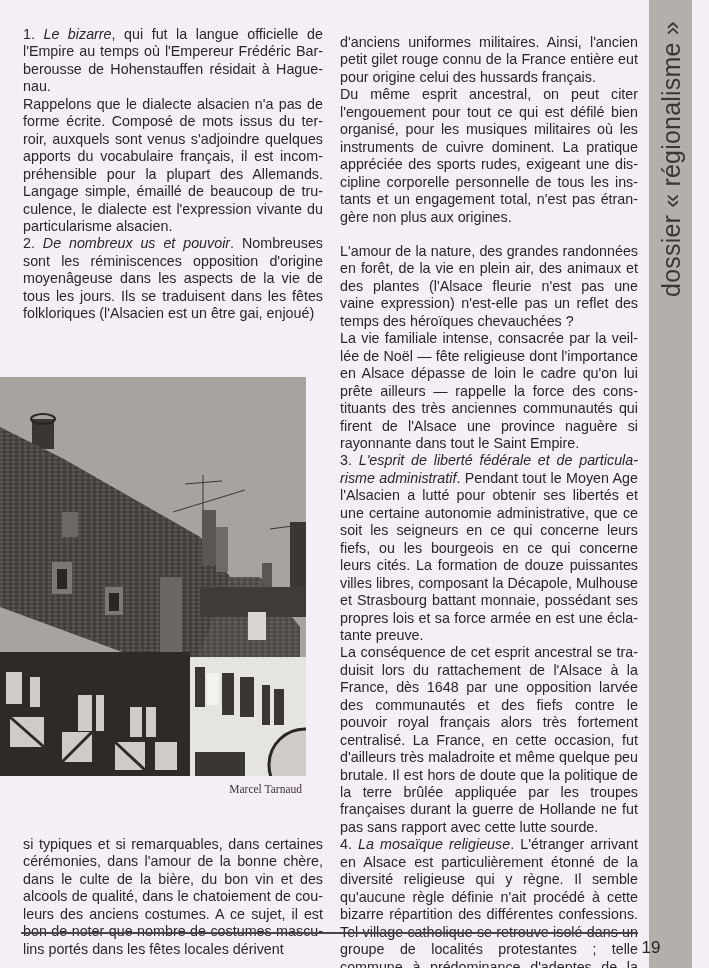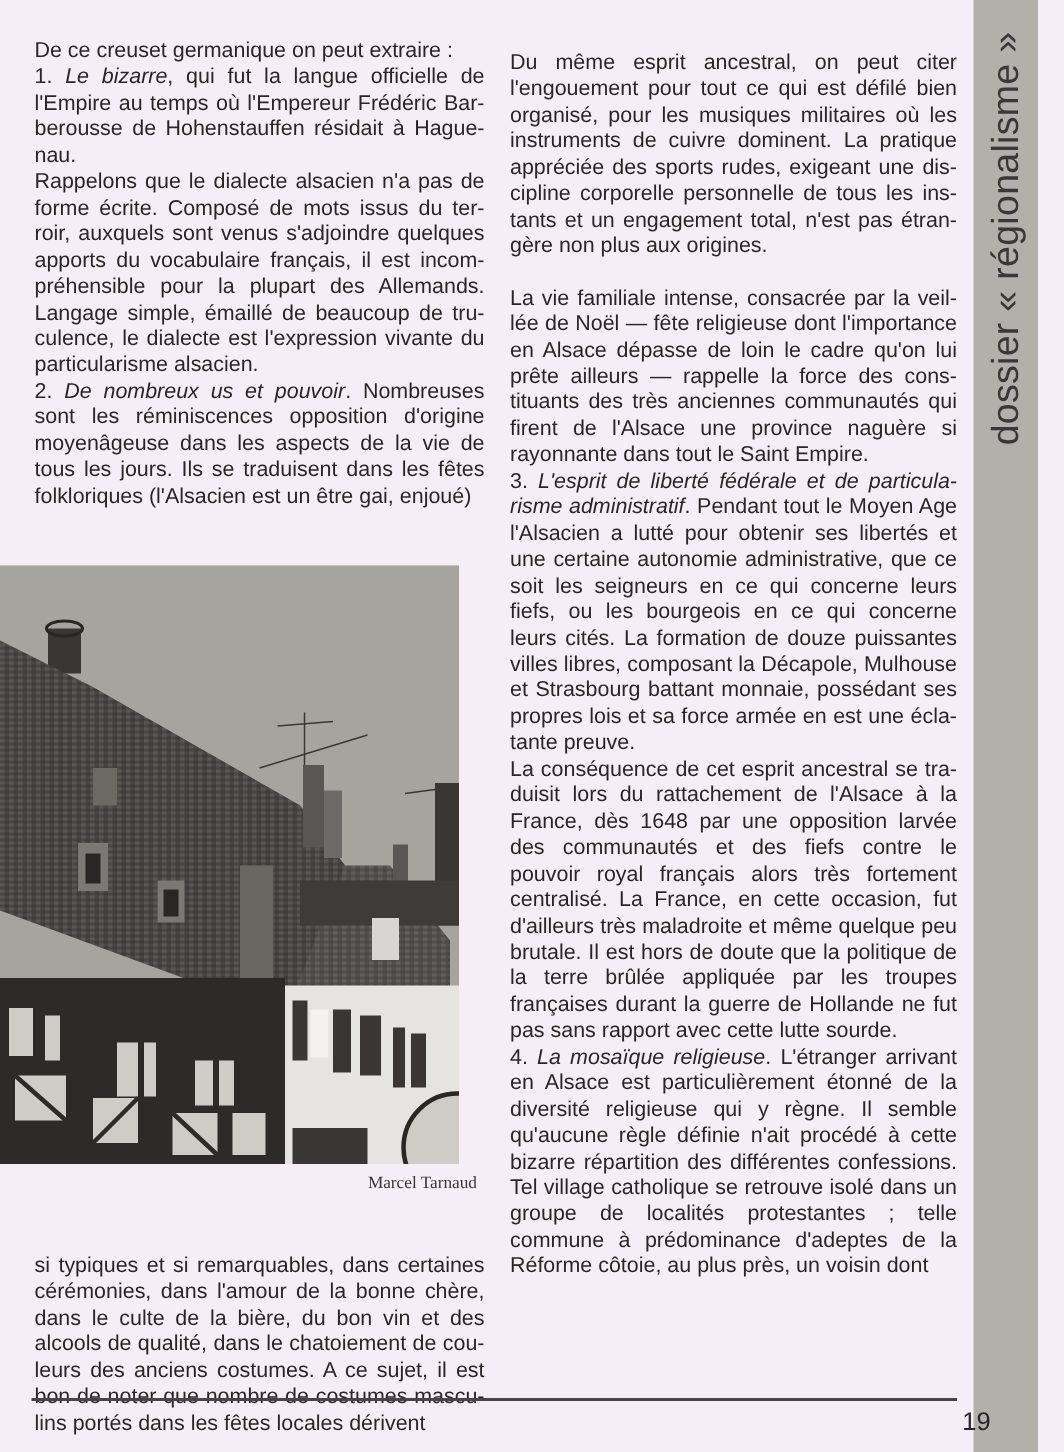--- a/index.html
+++ b/index.html
@@ -21,21 +21,21 @@
   #col-left-top { left: 23px; top: 26px; width: 300px; }
   #col-left-bottom { left: 23px; top: 836px; width: 300px; }
   #col-right { left: 340px; top: 34px; width: 298px; }
   .gap { height: 17px; }
   #photo {
     position: absolute; left: 0; top: 377px; width: 306px; height: 399px;
     background: #9d9a96; overflow: hidden;
   }
   #photo svg { display: block; }
   #caption {
-    position: absolute; left: 212px; top: 783px; width: 106px;
+    position: absolute; left: 196px; top: 783px; width: 106px;
     font-family: "Liberation Serif", serif; font-size: 11.5px; color: #3a3436;
     text-align: right;
   }
   #side-strip {
     position: absolute; left: 649px; top: 0; width: 43px; height: 968px;
     background: #b3b0ab;
   }
   #side-title {
     position: absolute; left: 649px; top: 0; width: 43px; height: 318px;
   }
@@ -56,21 +56,20 @@
 </style>
 </head>
 <body>
 
 <div id="side-strip"></div>
 <div id="side-title">
   <span>dossier « régionalisme »</span>
 </div>
 
 <div id="col-left-top" class="col">
-  <p>De ce creuset germanique on peut extraire :</p>
   <p><span>1. </span><em>Le bizarre</em><span>, qui fut la langue officielle de l'Empire au temps où l'Empereur Frédéric Bar­berousse de Hohenstauffen résidait à Hague­nau.</span></p>
   <p>Rappelons que le dialecte alsacien n'a pas de forme écrite. Composé de mots issus du ter­roir, auxquels sont venus s'adjoindre quelques apports du vocabulaire français, il est incom­préhensible pour la plupart des Allemands. Langage simple, émaillé de beaucoup de tru­culence, le dialecte est l'expression vivante du particularisme alsacien.</p>
   <p><span>2. </span><em>De nombreux us et pouvoir</em><span>. Nombreuses sont les réminiscences opposition d'origine moyenâgeuse dans les aspects de la vie de tous les jours. Ils se traduisent dans les fêtes folkloriques (l'Alsacien est un être gai, enjoué)</span></p>
 </div>
 
 <div id="photo" title="Maisons alsaciennes à colombages aux toits de tuiles">
   <svg width="306" height="399" viewBox="0 0 306 399">
     <defs>
       <pattern id="tiles" width="6" height="4" patternUnits="userSpaceOnUse">
         <rect width="6" height="4" fill="#4a4644"></rect>
@@ -141,22 +140,24 @@
     <circle cx="305" cy="388" r="36" fill="#cfccc8" stroke="#2a2624" stroke-width="3"></circle>
   </svg>
 </div>
 <div id="caption">Marcel Tarnaud</div>
 
 <div id="col-left-bottom" class="col">
   <p>si typiques et si remarquables, dans certaines cérémonies, dans l'amour de la bonne chère, dans le culte de la bière, du bon vin et des alcools de qualité, dans le chatoiement de cou­leurs des anciens costumes. A ce sujet, il est bon de noter que nombre de costumes mascu­lins portés dans les fêtes locales dérivent</p>
 </div>
 
 <div id="col-right" class="col">
+  <p>d'anciens uniformes militaires. Ainsi, l'ancien petit gilet rouge connu de la France entière eut pour origine celui des hussards français.</p>
   <p>Du même esprit ancestral, on peut citer l'engouement pour tout ce qui est défilé bien organisé, pour les musiques militaires où les instruments de cuivre dominent. La pratique appréciée des sports rudes, exigeant une dis­cipline corporelle personnelle de tous les ins­tants et un engagement total, n'est pas étran­gère non plus aux origines.</p>
   <div class="gap"></div>
+  <p>L'amour de la nature, des grandes randonnées en forêt, de la vie en plein air, des animaux et des plantes (l'Alsace fleurie n'est pas une vaine expression) n'est-elle pas un reflet des temps des héroïques chevauchées ?</p>
   <p>La vie familiale intense, consacrée par la veil­lée de Noël — fête religieuse dont l'impor­tance en Alsace dépasse de loin le cadre qu'on lui prête ailleurs — rappelle la force des cons­tituants des très anciennes communautés qui firent de l'Alsace une province naguère si rayonnante dans tout le Saint Empire.</p>
   <p><span>3. </span><em>L'esprit de liberté fédérale et de particula­risme administratif</em><span>. Pendant tout le Moyen Age l'Alsacien a lutté pour obtenir ses libertés et une certaine autonomie administrative, que ce soit les seigneurs en ce qui concerne leurs fiefs, ou les bourgeois en ce qui concerne leurs cités. La formation de douze puissantes villes libres, composant la Décapole, Mulhouse et Strasbourg battant monnaie, possédant ses propres lois et sa force armée en est une écla­tante preuve.</span></p>
   <p>La conséquence de cet esprit ancestral se tra­duisit lors du rattachement de l'Alsace à la France, dès 1648 par une opposition larvée des communautés et des fiefs contre le pouvoir royal français alors très fortement centralisé. La France, en cette occasion, fut d'ailleurs très maladroite et même quelque peu brutale. Il est hors de doute que la politique de la terre brûlée appliquée par les troupes françaises durant la guerre de Hollande ne fut pas sans rapport avec cette lutte sourde.</p>
   <p><span>4. </span><em>La mosaïque religieuse</em><span>. L'étranger arrivant en Alsace est particulièrement étonné de la diversité religieuse qui y règne. Il semble qu'aucune règle définie n'ait procédé à cette bizarre répartition des différentes confes­sions. Tel village catholique se retrouve isolé dans un groupe de localités protestantes ; telle commune à prédominance d'adeptes de la Réforme côtoie, au plus près, un voisin dont</span></p>
 </div>
 
 <div id="bottom-rule"></div>
 <div id="page-number">19</div>
 
 </body></html>

